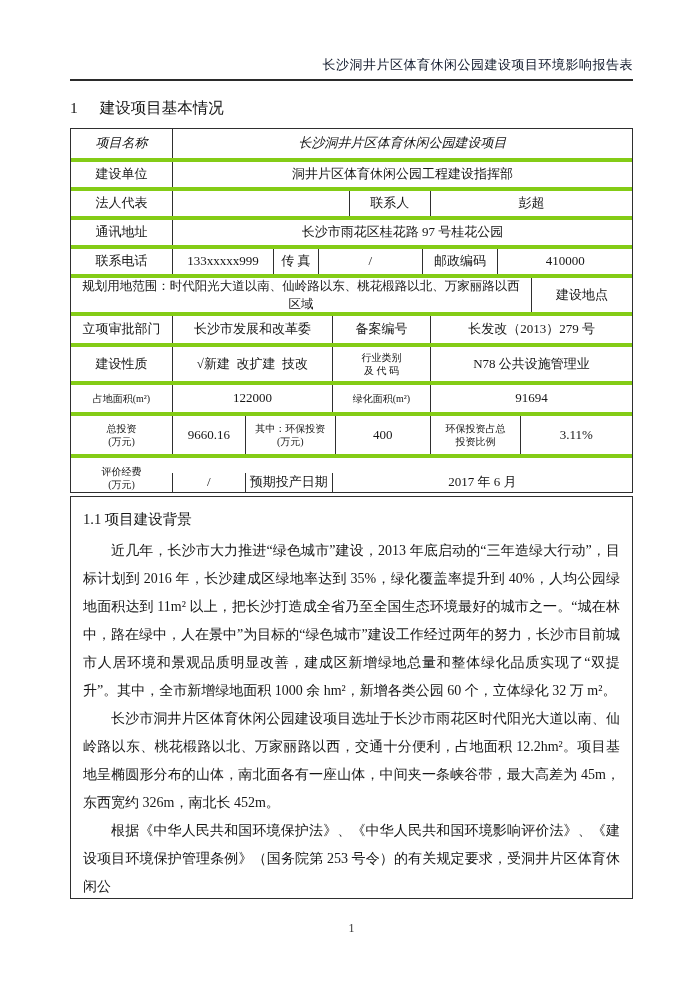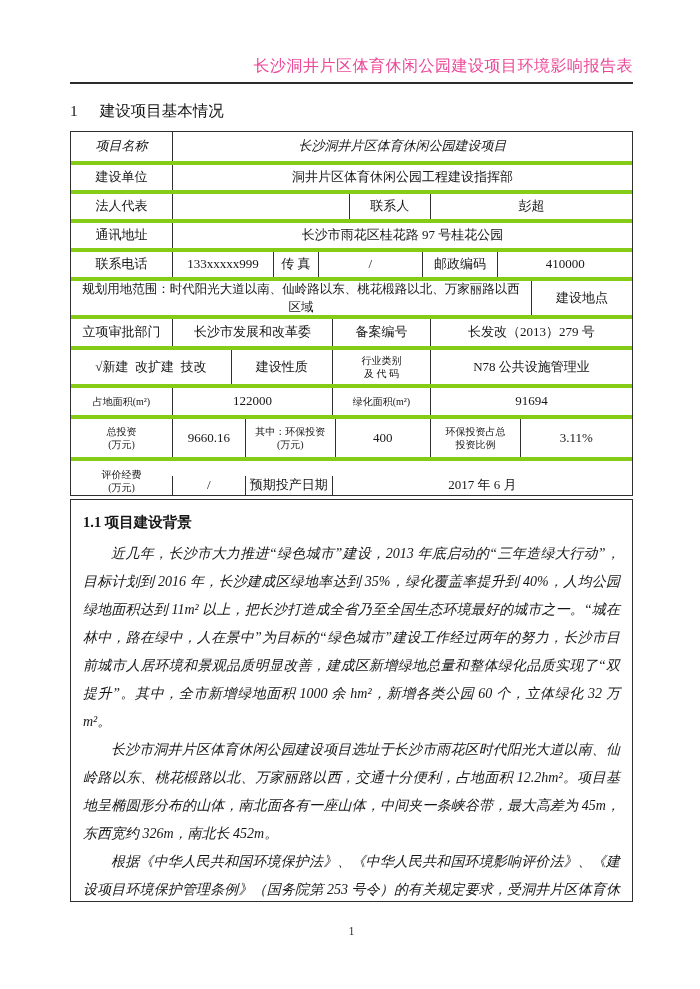--- a/index.html
+++ b/index.html
@@ -7,21 +7,21 @@
   body {
     width:700px; height:989px;
     font-family:"Liberation Serif","DejaVu Serif",serif;
     color:#151515;
     position:relative;
   }
   .content { position:absolute; left:70px; top:56px; width:563px; }
 
   
   .doc-header { text-align:right; padding-bottom:5px; border-bottom:2px solid #2b2b2b; }
-  .doc-header-title { font-size:16px; letter-spacing:0.5px; color:#ec4899; }
+  .doc-header-title { font-size:13px; letter-spacing:0.5px; color:#0f172a; }
 
   
   .heading { margin-top:17px; margin-bottom:9px; font-size:15.5px; font-weight:normal; }
   .heading .num { margin-right:22px; }
 
   
   .form-table { border:1px solid #2f2f2f; width:100%; }
   .row { display:flex; border-top:4px solid #84cc16; align-items:stretch; }
   .row:first-child { border-top:none;font-style:italic; }
   .cell {
@@ -30,44 +30,44 @@
     align-items:center; justify-content:center;
     text-align:center; font-size:13px; line-height:1.3;
     padding:1px 3px; overflow:hidden;
   }
   .cell:first-child { border-left:none; }
   .small { font-size:10px; }
   .pre { white-space:pre-wrap; }
 
   .r-simple { height:29px; }
   .r-location { height:38px; }
-  .r-approval { height:31px; }
+  .r-approval { height:31px;justify-content:center; }
   .r-nature { height:38px; }
   .r-area { height:31px; }
   .r-investment { height:42px; }
   .r-evaluation { height:38px;align-items:flex-end; }
 
   .c18{width:18%} .c82{width:82%}
   .c315{width:31.5%} .c145{width:14.5%} .c36{width:36%}
   .c8{width:8%} .c185{width:18.5%} .c135{width:13.5%} .c24{width:24%}
   .c285{width:28.5%} .c175{width:17.5%}
   .c13{width:13%} .c16{width:16%} .c17{width:17%} .c20{width:20%}
   .c155{width:15.5%} .c535{width:53.5%}
 
   .loc-val { font-size:12.5px; line-height:1.45; padding:0 7px; }
 
   
   .section-box {
     border:1px solid #2f2f2f; margin-top:3px; height:403px;
     padding:8px 12px 0 12px; overflow:hidden;
   }
-  .bg-heading { font-size:14.5px; font-weight:bold; line-height:24px; margin:2px 0 6px 0; }
+  .bg-heading { font-size:14.5px; font-weight:normal; line-height:24px; margin:2px 0 6px 0; }
   .section-box p {
     font-size:14px; line-height:28px; text-indent:2em;
-    text-align:justify; color:#161616;font-style:italic;
+    text-align:justify; color:#161616;
   }
 
   .page-number { text-align:center; margin-top:22px; font-size:12px; color:#333; }
 </style>
 </head>
 <body>
 
 <div class="content">
 
   <div class="doc-header">
@@ -117,22 +117,22 @@
     </div>
 
     <div class="row r-approval">
       <div class="cell c18">立项审批部门</div>
       <div class="cell c285">长沙市发展和改革委</div>
       <div class="cell c175">备案编号</div>
       <div class="cell c36">长发改（2013）279 号</div>
     </div>
 
     <div class="row r-nature">
+      <div class="cell c18">建设性质</div>
       <div class="cell c285 pre">√新建  改扩建  技改</div>
-      <div class="cell c18">建设性质</div>
       <div class="cell c175 small">
         <div>行业类别</div>
         <div>及 代 码</div>
       </div>
       <div class="cell c36">N78 公共设施管理业</div>
     </div>
 
     <div class="row r-area">
       <div class="cell c18 small">占地面积(m²)</div>
       <div class="cell c285">122000</div>

